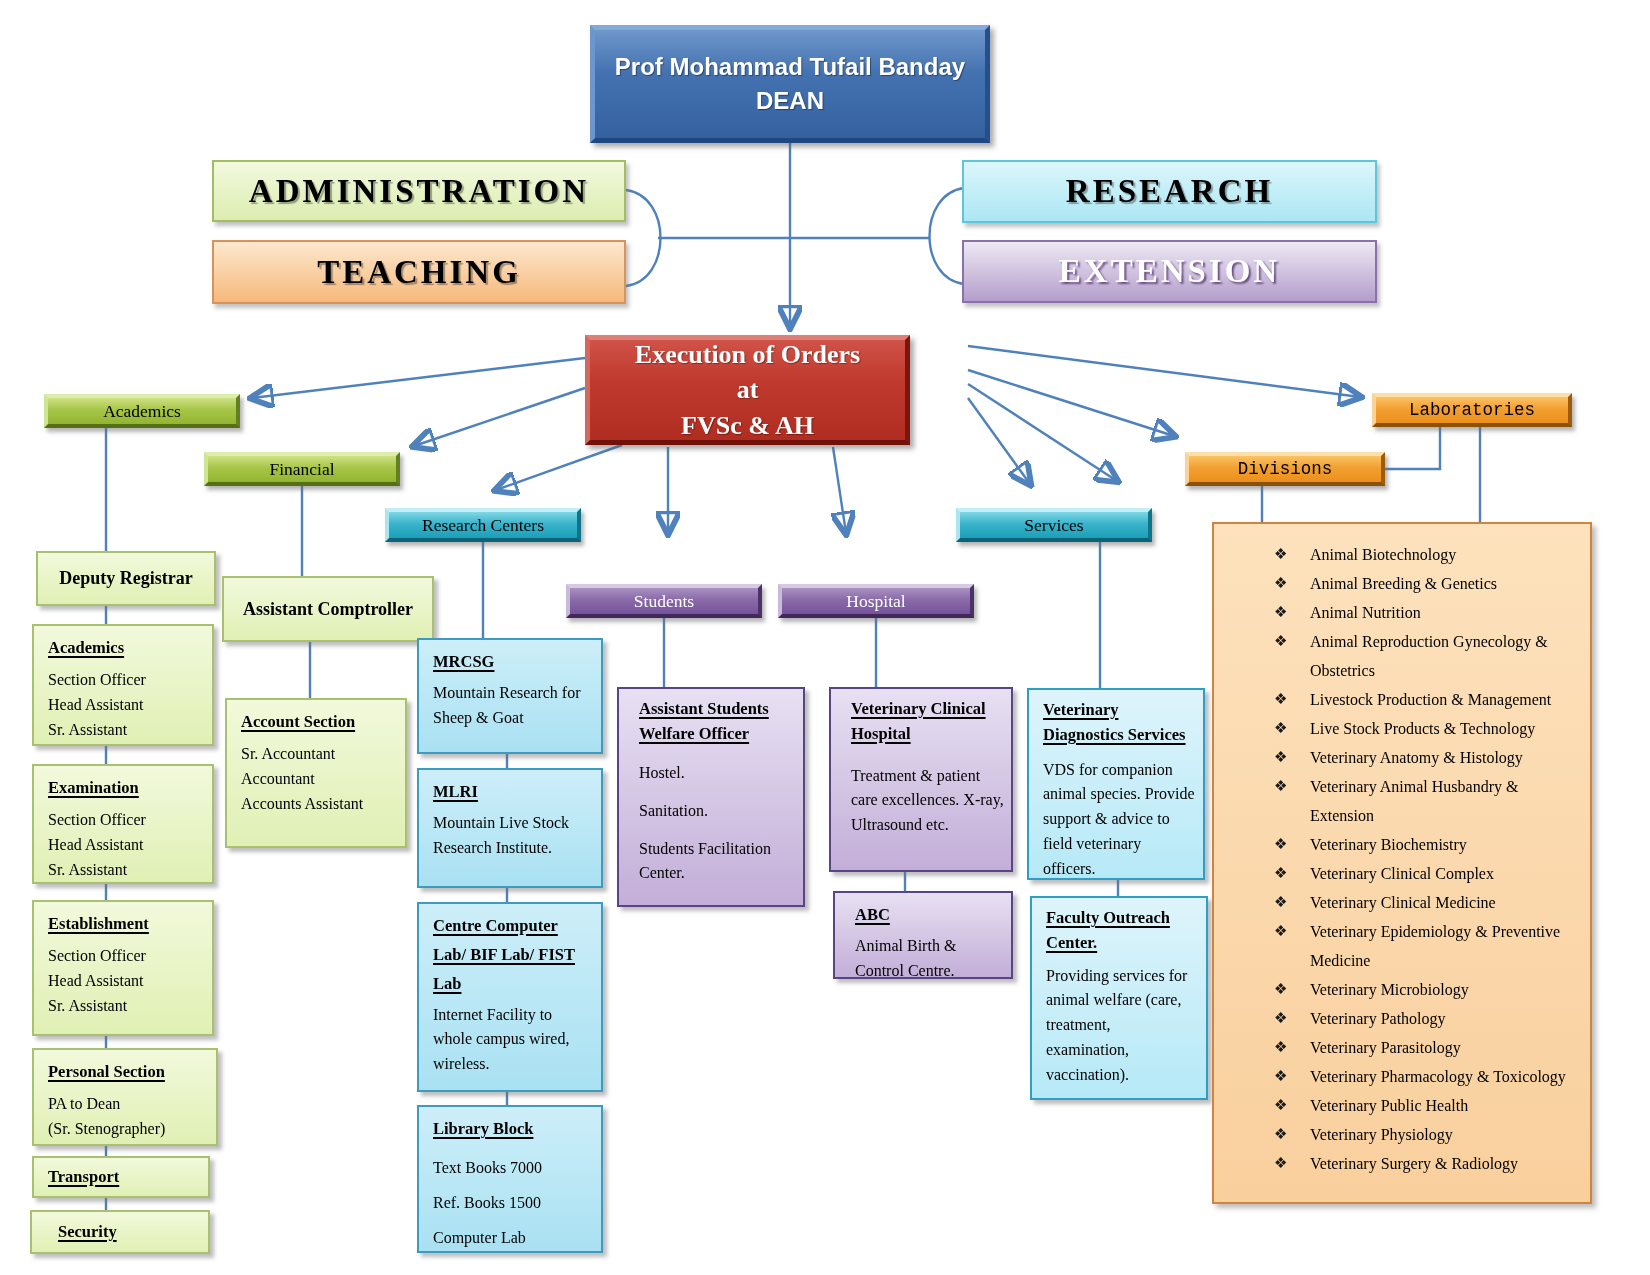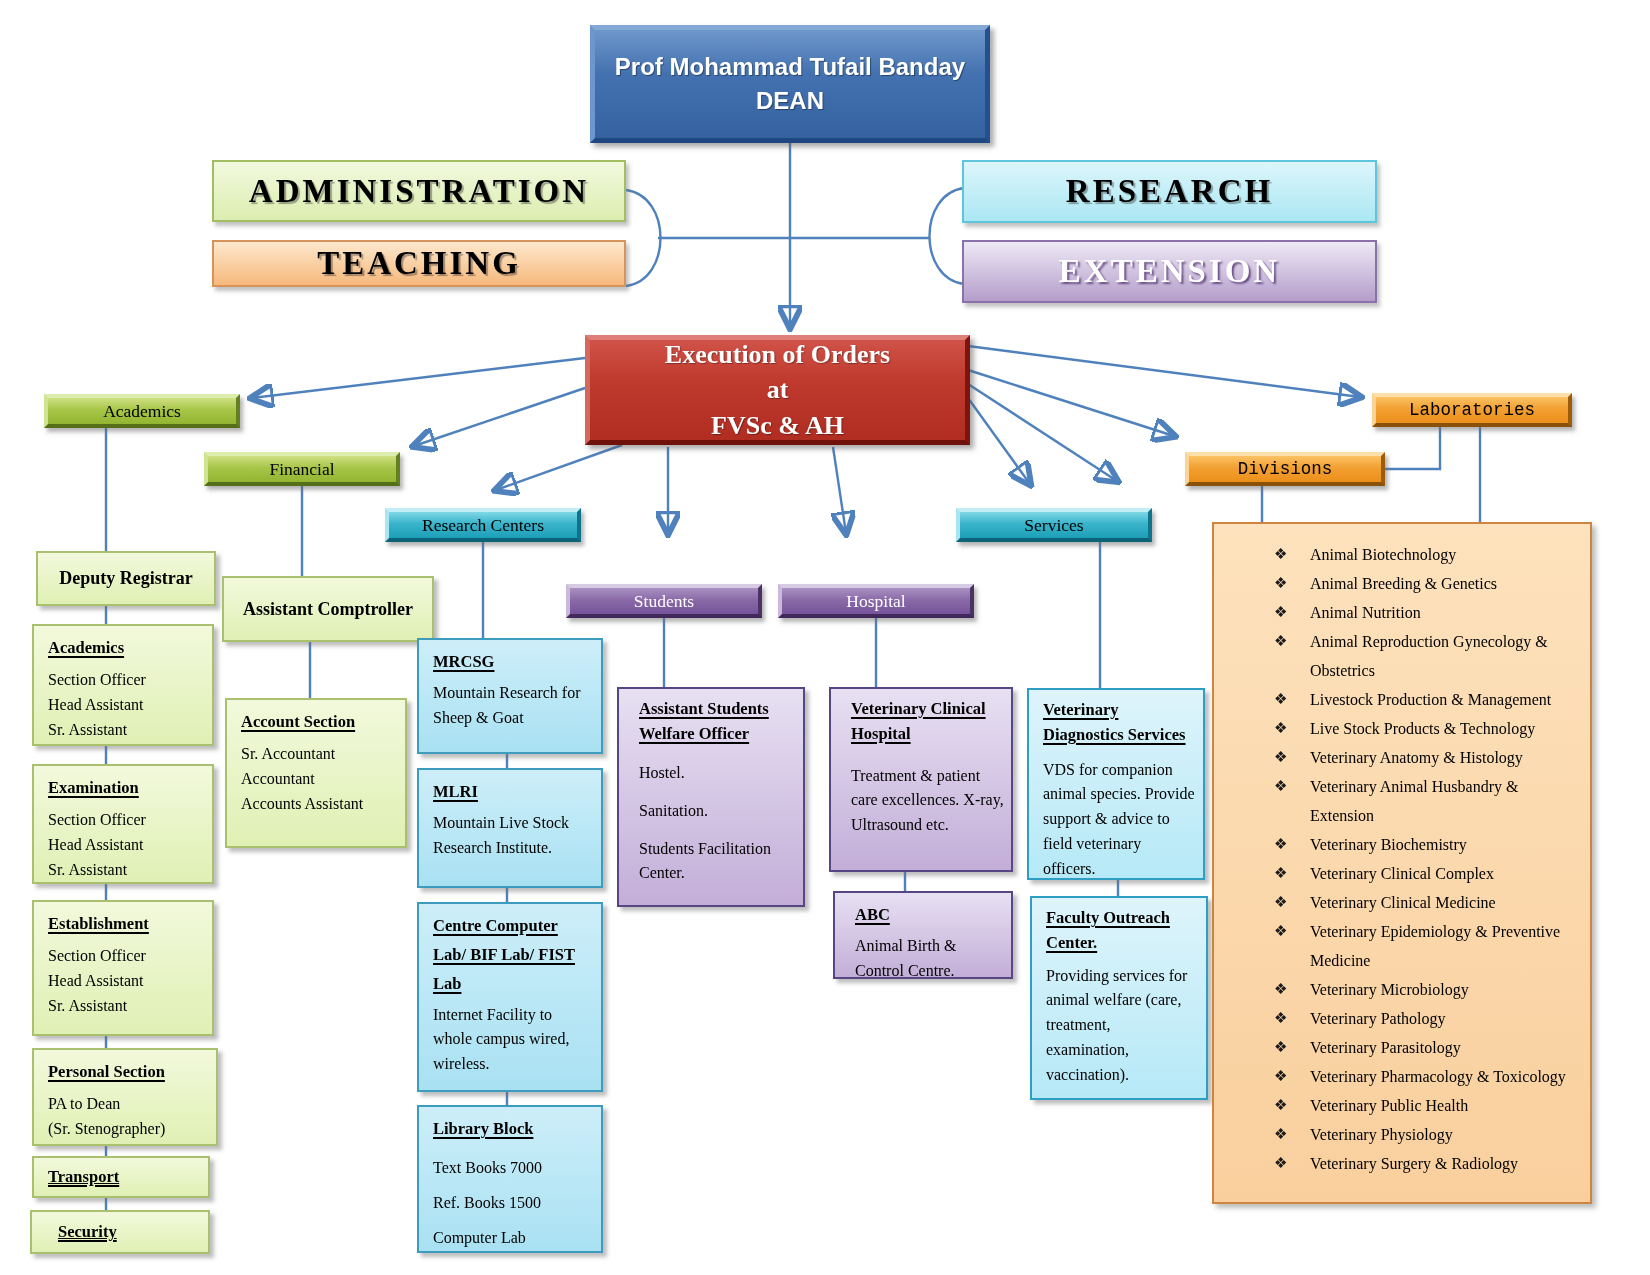--- a/index.html
+++ b/index.html
@@ -46,21 +46,21 @@
   .info.green{background:linear-gradient(180deg,#f2f9dc,#e0f0b4);border:2px solid #a9c06e;}
   .info.blue{background:linear-gradient(180deg,#cdeef9,#a9e1f2);border:2px solid #3d9cbe;}
   .info.purple{background:linear-gradient(180deg,#e7e0f2,#c3aed8);border:2px solid #584684;padding-left:20px;}
   .info.cyan{background:linear-gradient(180deg,#def4fb,#b6e9f7);border:2px solid #2f9ec4;}
   .ib-title{font-weight:bold;font-size:16.5px;text-decoration:underline;
     text-decoration-thickness:2px;text-underline-offset:3px;line-height:1.75;margin-bottom:4px;}
   .ib-body{line-height:1.55;}
   .ib-line{line-height:25px;}
   .center-title{display:flex;align-items:center;justify-content:center;text-align:center;
     font-weight:bold;font-size:18px;padding:4px 8px;}
-  .left-title{display:flex;align-items:center;font-weight:bold;font-size:17px;padding:4px 14px;text-decoration:underline;}
+  .left-title{display:flex;align-items:center;font-weight:bold;font-size:17px;padding:4px 14px;}
   .welfare .ib-line{line-height:1.5;margin:14px 0;}
   .lib .ib-line{line-height:1.45;margin:12px 0;}
 
   
   .divbox{background:linear-gradient(180deg,#fde2bd,#f9cf9d);border:2px solid #cf8440;
     box-shadow:4px 4px 5px rgba(110,110,110,.45);padding:16px 8px 8px 60px;}
   .div-item{display:flex;align-items:flex-start;font-size:16px;line-height:29px;}
   .div-item .bullet{width:36px;flex:0 0 36px;font-family:"DejaVu Sans",sans-serif;
     font-size:15px;color:#1a1a1a;}
   .div-item .div-text{width:290px;}
@@ -121,31 +121,31 @@
   </svg>
 
   <div class="box dean-box" style="left:590px;top:25px;width:400px;height:118px">
     <div>Prof Mohammad Tufail Banday</div>
     <div>DEAN</div>
   </div>
 
   <div class="box pillar adm" style="left:212px;top:160px;width:414px;height:62px">
     <span>ADMINISTRATION</span>
   </div>
-  <div class="box pillar tea" style="left:212px;top:240px;width:414px;height:47px">
+  <div class="box pillar tea" style="left:212px;top:240px;width:414px;height:64px">
     <span>TEACHING</span>
   </div>
   <div class="box pillar res" style="left:962px;top:160px;width:415px;height:63px">
     <span>RESEARCH</span>
   </div>
   <div class="box pillar ext" style="left:962px;top:240px;width:415px;height:63px">
     <span>EXTENSION</span>
   </div>
 
-  <div class="box exec-box" style="left:585px;top:335px;width:385px;height:110px">
+  <div class="box exec-box" style="left:585px;top:335px;width:325px;height:110px">
     <div>Execution of Orders</div>
     <div>at</div>
     <div>FVSc &amp; AH</div>
   </div>
 
   <div class="box branch green" style="left:44px;top:394px;width:196px;height:34px">
     <span>Academics</span>
   </div>
   <div class="box branch green" style="left:204px;top:452px;width:196px;height:34px">
     <span>Financial</span>

